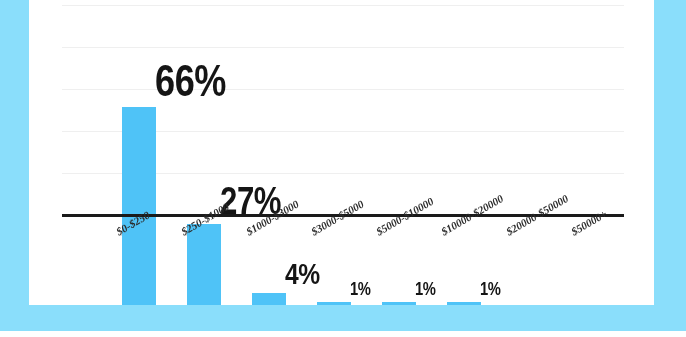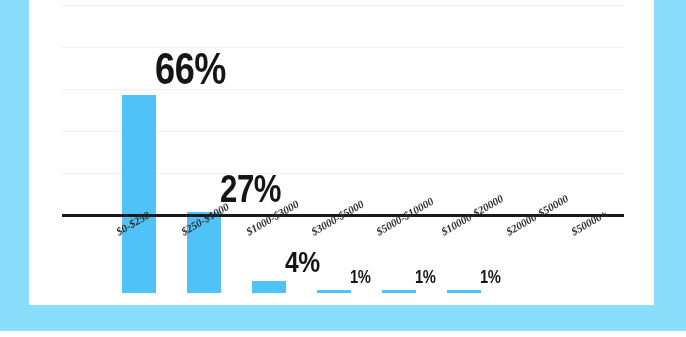--- a/index.html
+++ b/index.html
@@ -56,21 +56,21 @@
     position: absolute;
     left: 33px;
     top: 214px;
     width: 562px;
     height: 3px;
     background: #1a1a1a;
   }
 
   .bar-slot {
     position: absolute;
-    bottom: 12px;
+    bottom: 0;
     width: 65px;
   }
   .bar {
     position: absolute;
     bottom: 0;
     left: 13px;
     width: 34px;
     background: #4FC3F7;
   }
   .bar-label {

